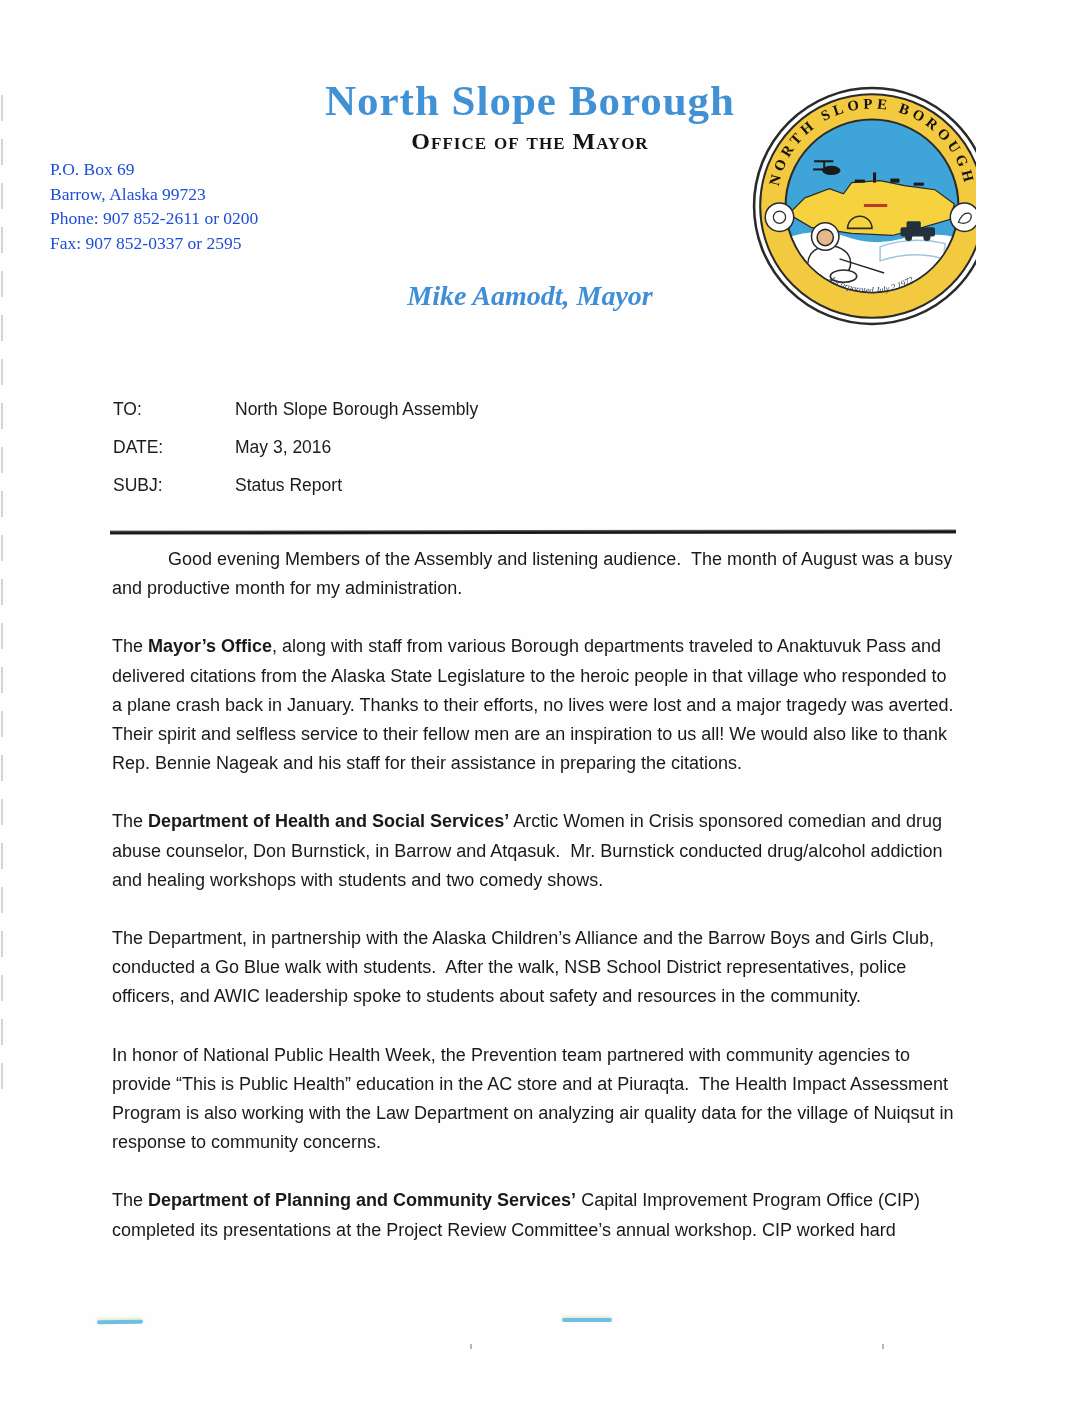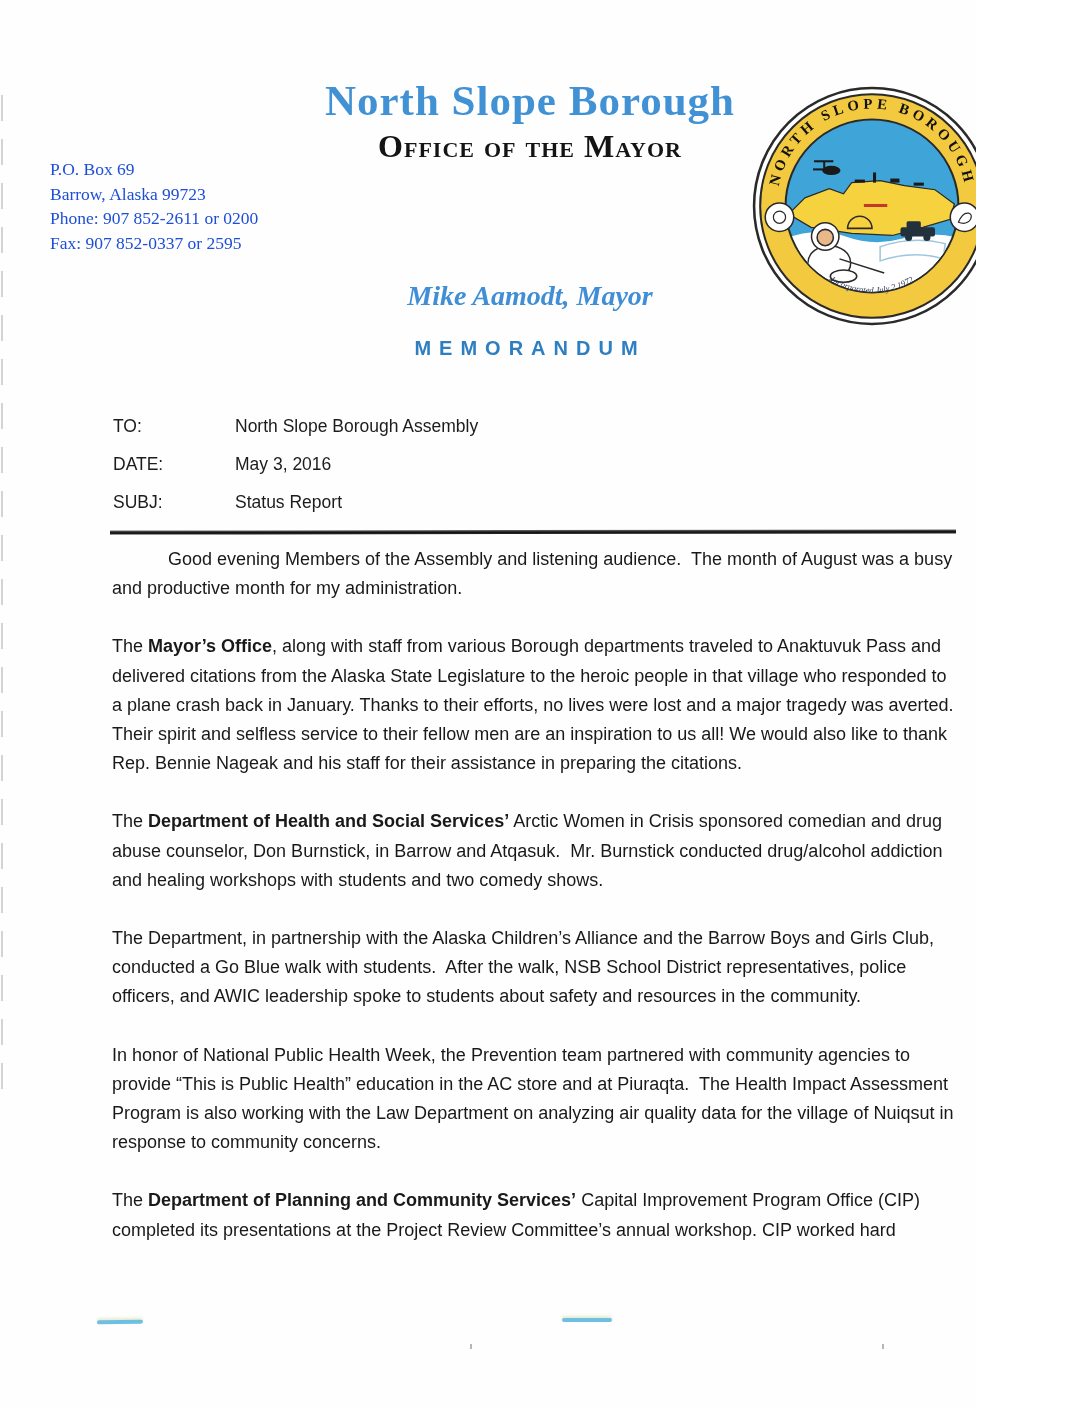--- a/index.html
+++ b/index.html
@@ -19,21 +19,21 @@
     font-weight:bold;
     font-size:43px;
     color:#4191d5;
     letter-spacing:1px;
   }
   .office-line{
     top:128px;
     font-family:"Liberation Serif",serif;
     font-variant:small-caps;
     font-weight:600;
-    font-size:32px;
+    font-size:24px;
     color:#141414;
     letter-spacing:1px;
   }
   .address-block{
     position:absolute;left:50px;top:157px;
     font-family:Liberation Serif, serif;
     font-size:17.5px;line-height:24.5px;
     color:#1d4ed8;
   }
   .mayor-line{
@@ -45,21 +45,21 @@
   }
   .memo-heading{
     top:337px;
     font-size:20px;font-weight:bold;
     letter-spacing:8px;
     color:#2e7fc1;
   }
   
   .seal{position:absolute;left:750px;top:83px;width:244px;height:246px;}
   
-  .fields{position:absolute;left:113px;top:399px;font-size:17.5px;margin-top:17px;}
+  .fields{position:absolute;left:113px;top:399px;font-size:17.5px;}
   .field-row{height:38px;}
   .field-label{display:inline-block;width:122px;}
   
   .rule{
     position:absolute;left:110px;top:530px;width:846px;height:4px;
     background:linear-gradient(#6a6a6a,#101010 55%,#2c2c2c);
     transform:rotate(-0.08deg);
   }
   
   .body-text{
@@ -159,21 +159,20 @@
 
     <text font-size="14.5" font-weight="bold" letter-spacing="4" fill="#111111">
       <textPath href="#arcTop" startOffset="50%" text-anchor="middle">NORTH SLOPE BOROUGH</textPath>
     </text>
     <text font-size="8.5" font-style="italic" fill="#333b55">
       <textPath href="#arcBot" startOffset="50%" text-anchor="middle">Incorporated July 2 1972</textPath>
     </text>
   </svg>
 
   <div class="center-col mayor-line">Mike Aamodt, Mayor</div>
-  <div class="center-col memo-heading">MEMORANDUM</div>
 
   <div class="fields">
     <div class="field-row">
       <span class="field-label">TO:</span><span class="field-value">North Slope Borough Assembly</span>
     </div>
     <div class="field-row">
       <span class="field-label">DATE:</span><span class="field-value">May 3, 2016</span>
     </div>
     <div class="field-row">
       <span class="field-label">SUBJ:</span><span class="field-value">Status Report</span>

